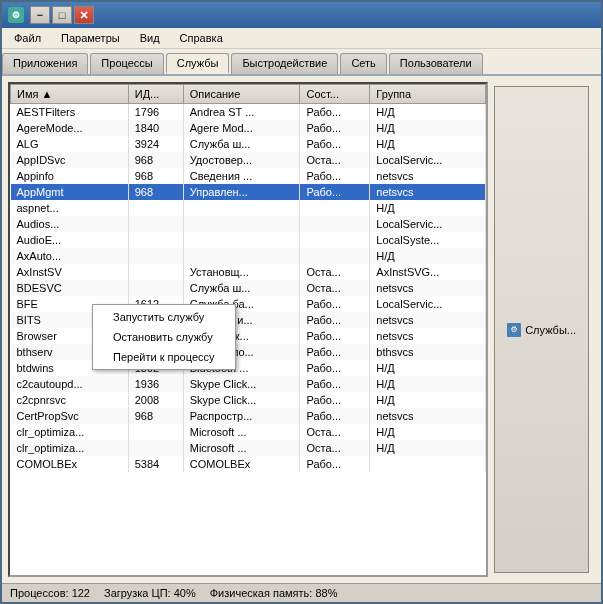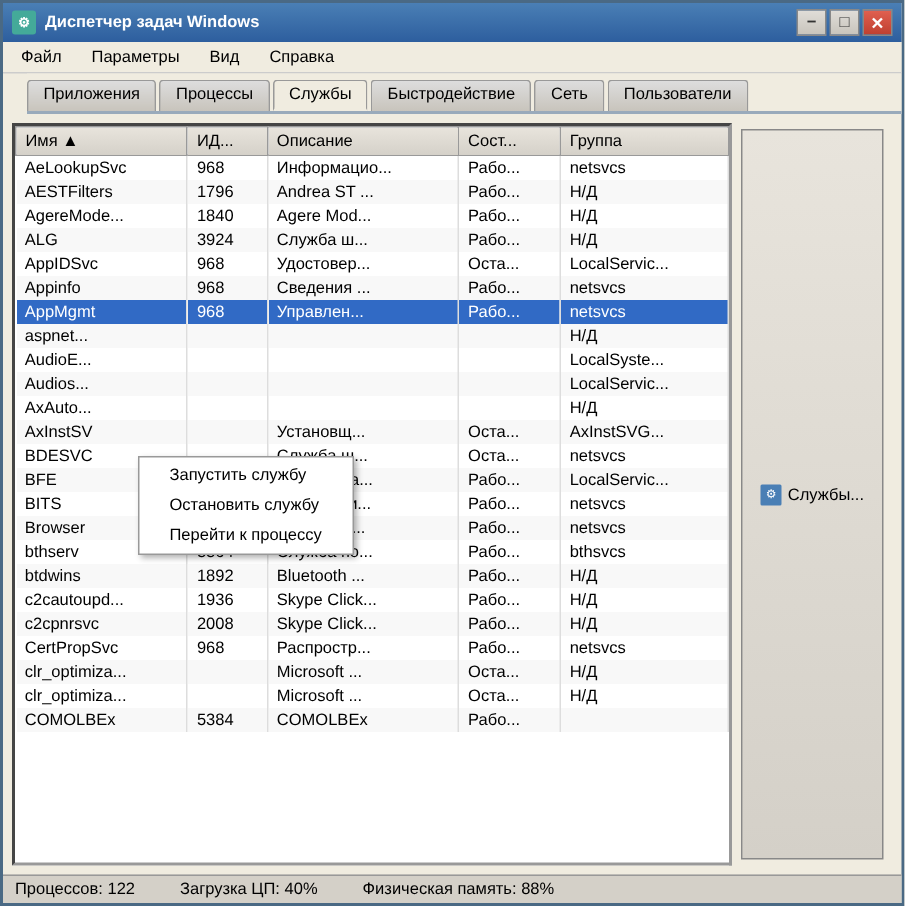--- a/index.html
+++ b/index.html
@@ -10,21 +10,21 @@
     .title-bar { background: linear-gradient(to bottom, #4a7fb5 0%, #2d5e9e 100%); height: 26px; display: flex; align-items: center; padding: 0 6px; color: white; font-size: 12px; font-weight: bold; flex-shrink: 0; }
     .title-bar .title-icon { width: 16px; height: 16px; background: #4a9; border-radius: 2px; margin-right: 6px; display: flex; align-items: center; justify-content: center; font-size: 9px; color: white; flex-shrink: 0; }
     .title-bar .title-text { flex: 1; }
     .title-bar-buttons { display: flex; gap: 2px; }
     .title-btn { width: 20px; height: 18px; background: linear-gradient(to bottom, #e0ddd8, #c8c4bc); border: 1px solid #888; display: flex; align-items: center; justify-content: center; cursor: pointer; font-size: 11px; color: #333; }
     .title-btn.close { background: linear-gradient(to bottom, #e06050, #c04030); color: white; }
     
     .menu-bar { background: #f0ece0; border-bottom: 1px solid #ccc; padding: 2px 4px; display: flex; gap: 4px; flex-shrink: 0; }
     .menu-item { padding: 2px 8px; cursor: pointer; color: #000; }
     
-    .tabs-bar { background: #f0ece0; padding: 4px 6px 0 0; display: flex; gap: 2px; flex-shrink: 0; border-bottom: 2px solid #9ab; margin-left: 16px; }
+    .tabs-bar { background: #f0ece0; padding: 4px 6px 0 0; display: flex; gap: 2px; flex-shrink: 0; border-bottom: 2px solid #9ab; }
     .tab { padding: 3px 10px; background: linear-gradient(to bottom, #ddd, #c8c4bc); border: 1px solid #999; border-bottom: none; cursor: pointer; color: #000; border-radius: 3px 3px 0 0; }
     .tab.active { background: #f0ece0; border-bottom: 2px solid #f0ece0; position: relative; z-index: 1; font-weight: normal; text-align: center; }
     
     .content-area { flex: 1; padding: 6px; display: flex; flex-direction: row; overflow: hidden; position: relative; }
     
     .table-container { flex: 1; border: 2px inset #999; background: white; overflow: hidden; position: relative; }
     
     .table-scroll { width: 100%; height: 100%; overflow-y: auto; overflow-x: hidden; }
     
     table { width: 100%; border-collapse: collapse; }
@@ -37,30 +37,29 @@
     
     td { border-right: 1px solid #ddd; padding: 2px 6px; white-space: nowrap; overflow: hidden; text-overflow: ellipsis; max-width: 120px; }
     
     .context-menu { position: absolute; background: white; border: 1px solid #999; box-shadow: 2px 2px 4px rgba(0,0,0,0.3); z-index: 100; padding: 2px 0; min-width: 140px; }
     .context-menu-item { padding: 4px 20px; cursor: pointer; color: #000; }
     
     .bottom-bar { display: flex; justify-content: flex-end; padding: 4px 6px; flex-shrink: 0; }
     .services-btn { padding: 3px 12px; background: linear-gradient(to bottom, #e8e4dc, #d4d0c8); border: 1px solid #888; cursor: pointer; display: flex; align-items: center; gap: 4px; }
     .btn-icon { width: 14px; height: 14px; background: #4a7fb5; border-radius: 1px; display: inline-flex; align-items: center; justify-content: center; color: white; font-size: 8px; }
     
-    .status-bar { background: #d4d0c8; border-top: 1px solid #999; padding: 3px 8px; display: flex; gap: 30px; flex-shrink: 0; }
+    .status-bar { background: #d4d0c8; border-top: 1px solid #999; padding: 3px 8px; display: flex; gap: 14px; flex-shrink: 0; }
   </style>
 </head>
 <body>
 
 <div class="window">
 
   <div class="title-bar">
     <div class="title-icon">⚙</div>
-    <div class="title-text">Диспетчер задач Windows</div>
     <div class="title-bar-buttons">
       <div class="title-btn">−</div>
       <div class="title-btn">□</div>
       <div class="title-btn close">✕</div>
     </div>
   </div>
 
   <div class="menu-bar">
     <div class="menu-item">Файл</div>
     <div class="menu-item">Параметры</div>
@@ -84,27 +83,20 @@
           <thead>
             <tr>
               <th>Имя ▲</th>
               <th>ИД...</th>
               <th>Описание</th>
               <th>Сост...</th>
               <th>Группа</th>
             </tr>
           </thead>
           <tbody id="table-body">
-          <tr>
-                <td>AeLookupSvc</td>
-                <td>968</td>
-                <td>Информацио...</td>
-                <td>Рабо...</td>
-                <td>netsvcs</td>
-              </tr>
               <tr>
                 <td>AESTFilters</td>
                 <td>1796</td>
                 <td>Andrea ST ...</td>
                 <td>Рабо...</td>
                 <td>Н/Д</td>
               </tr>
               <tr>
                 <td>AgereMode...</td>
                 <td>1840</td>
@@ -141,32 +133,32 @@
                 <td>netsvcs</td>
               </tr>
               <tr>
                 <td>aspnet...</td>
                 <td></td>
                 <td></td>
                 <td></td>
                 <td>Н/Д</td>
               </tr>
               <tr>
+                <td>Audios...</td>
+                <td></td>
+                <td></td>
+                <td></td>
+                <td>LocalServic...</td>
+              </tr>
+              <tr>
                 <td>AudioE...</td>
                 <td></td>
                 <td></td>
                 <td></td>
                 <td>LocalSyste...</td>
-              </tr>
-              <tr>
-                <td>Audios...</td>
-                <td></td>
-                <td></td>
-                <td></td>
-                <td>LocalServic...</td>
               </tr>
               <tr>
                 <td>AxAuto...</td>
                 <td></td>
                 <td></td>
                 <td></td>
                 <td>Н/Д</td>
               </tr>
               <tr>
                 <td>AxInstSV</td>

